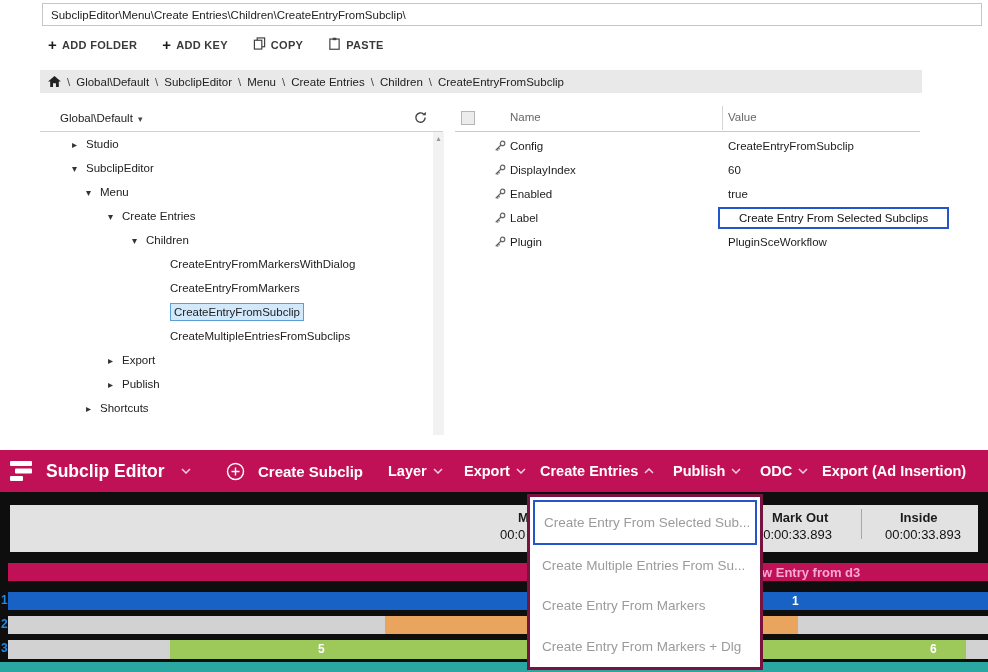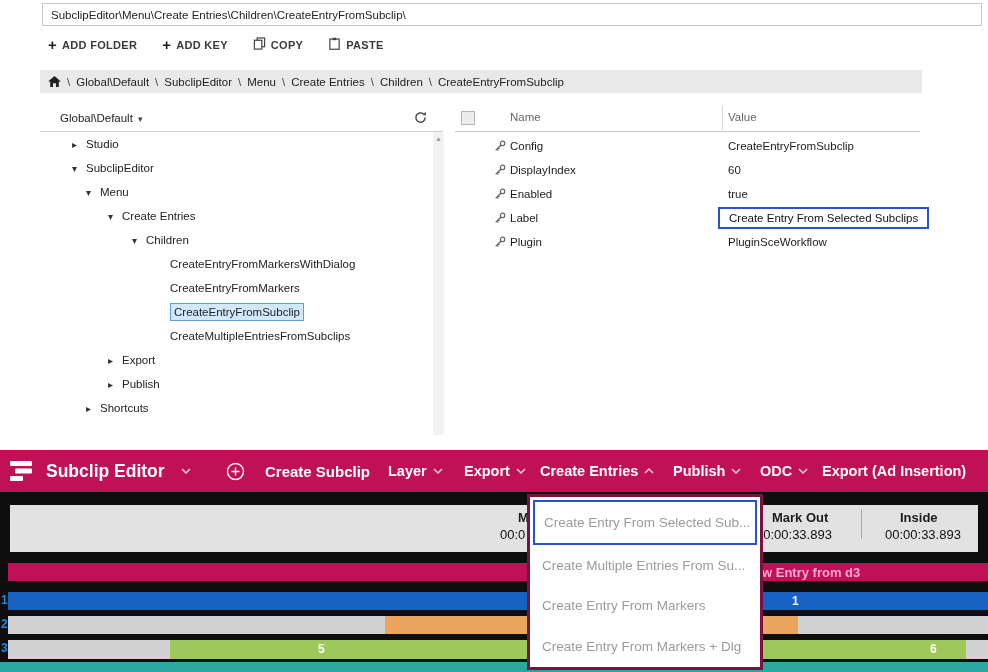--- a/index.html
+++ b/index.html
@@ -35,28 +35,28 @@
 
   .grid-head{position:absolute;left:455px;top:104px;width:465px;height:28px;border-bottom:1px solid #c8c8c8;
     font-size:11.5px;color:#666}
   .cb{position:absolute;left:6px;top:7px;width:14px;height:14px;background:#ececec;border:1px solid #b5b5b5}
   .gh{position:absolute;top:7px}
   .ghline{position:absolute;left:267px;top:2px;width:1px;height:24px;background:#d5d5d5}
   .grow{position:absolute;left:455px;width:465px;height:24px;font-size:11.5px;color:#1c1c1c}
   .keyic{position:absolute;left:39px;top:6px}
   .gname{position:absolute;left:55px;line-height:24px;white-space:nowrap}
   .gval{position:absolute;left:273px;line-height:24px;white-space:nowrap}
-  .gval.vhl{left:263px;top:1px;line-height:normal;padding:3px 9px;border:2px solid #2456c9;background:#fff;color:#111}
+  .gval.vhl{left:263px;top:1px;line-height:normal;padding:3px 19px;border:2px solid #2456c9;background:#fff;color:#111}
 
   
   .appbar{position:absolute;left:0;top:450px;width:988px;height:42px;background:#c01156}
   .logo{position:absolute;left:10px;top:10px;display:inline-flex;cursor:pointer}
   .app-title{position:absolute;left:46px;top:0;height:42px;display:flex;align-items:center;gap:16px;color:#fff;
     font-size:17.5px;font-weight:700;cursor:pointer;white-space:nowrap}
-  .create-subclip{position:absolute;left:226px;top:0;height:42px;display:flex;align-items:center;gap:20px;color:#fff;
+  .create-subclip{position:absolute;left:226px;top:0;height:42px;display:flex;align-items:center;gap:13px;color:#fff;
     font-size:15px;font-weight:600;cursor:pointer;white-space:nowrap;background:none;border:none;font-family:inherit}
   .menu-item{position:absolute;top:0;height:42px;display:flex;align-items:center;gap:6px;color:#fff;
     font-size:14.5px;font-weight:600;cursor:pointer;white-space:nowrap}
 
   .stage{position:absolute;left:0;top:492px;width:988px;height:180px;background:#0e0e0e;overflow:hidden}
   .infobar{position:absolute;left:10px;top:13px;width:968px;height:47px;background:#e2e2e2}
   .tc-label{position:absolute;font-size:13px;font-weight:700;color:#1b1b1b;white-space:nowrap;z-index:2}
   .tc-value{position:absolute;font-size:13px;color:#111;white-space:nowrap;z-index:2}
   .tc-divider{position:absolute;width:1px;height:30px;background:#a8a8a8;z-index:2}
 

